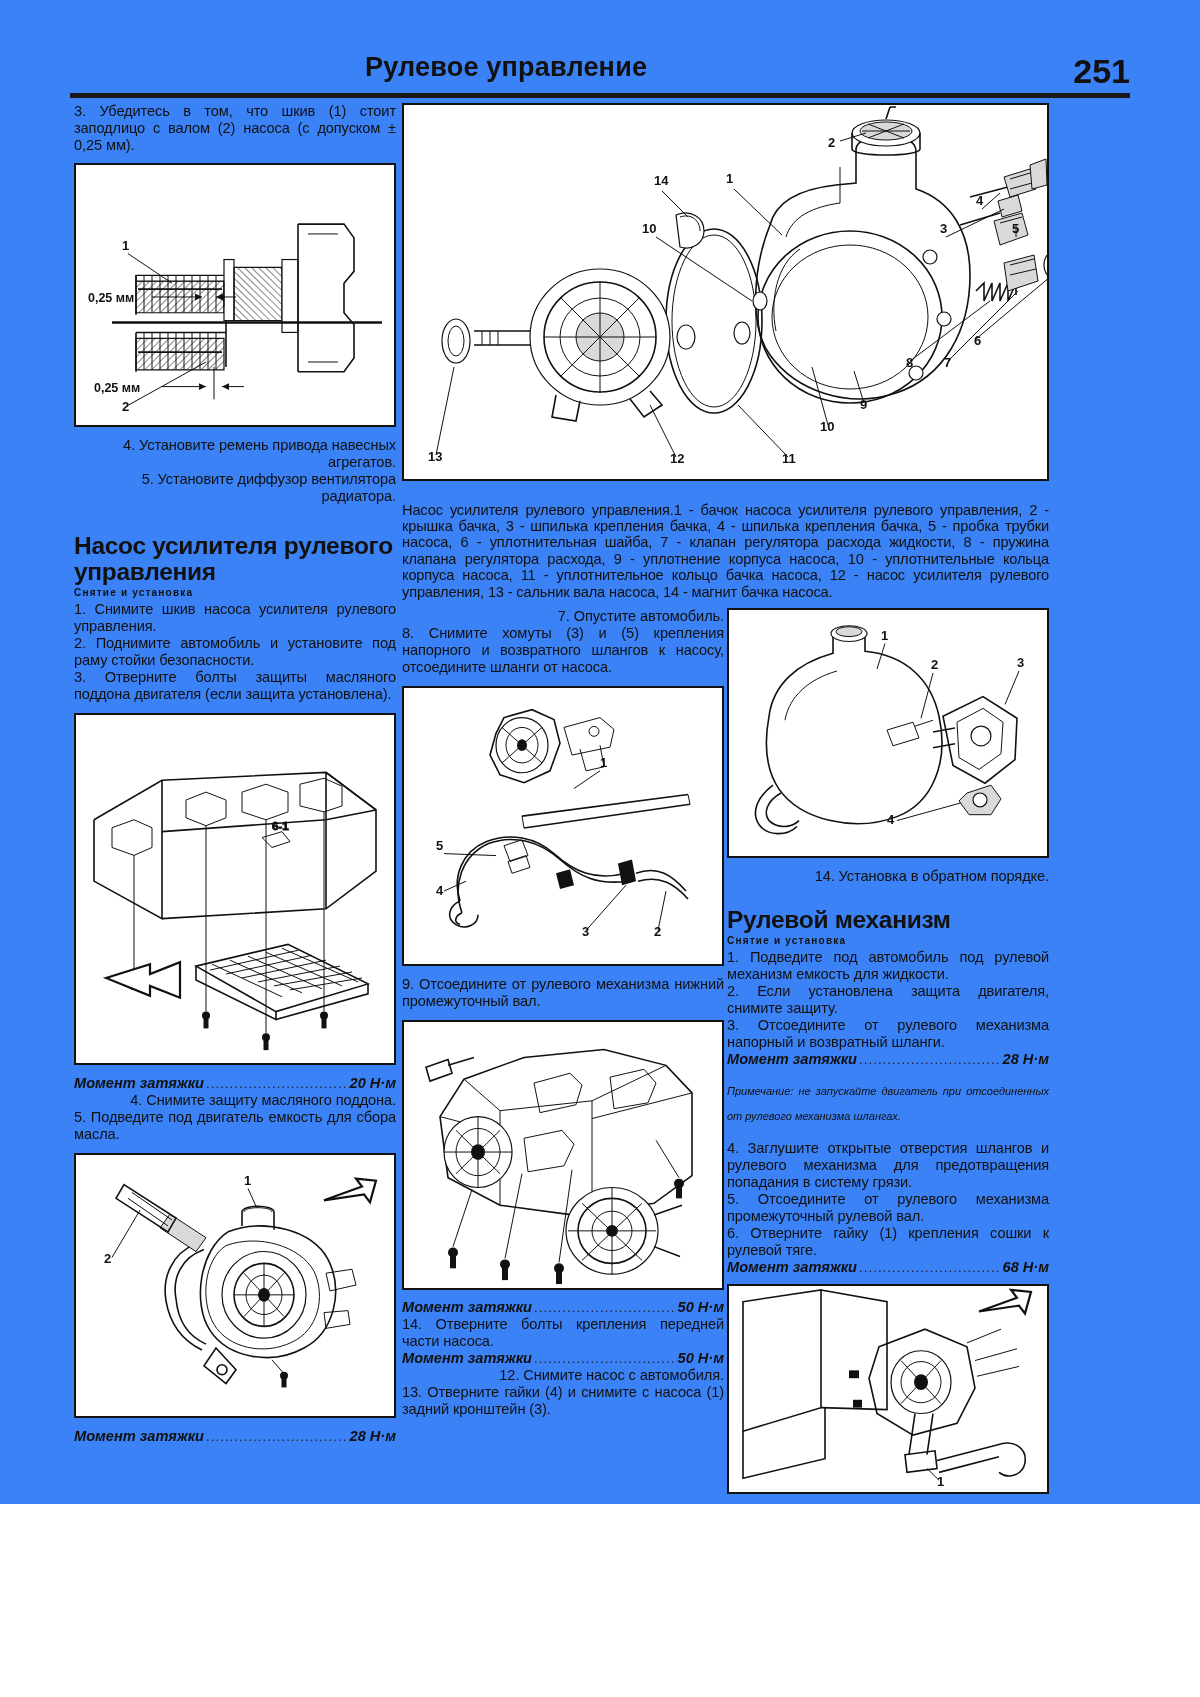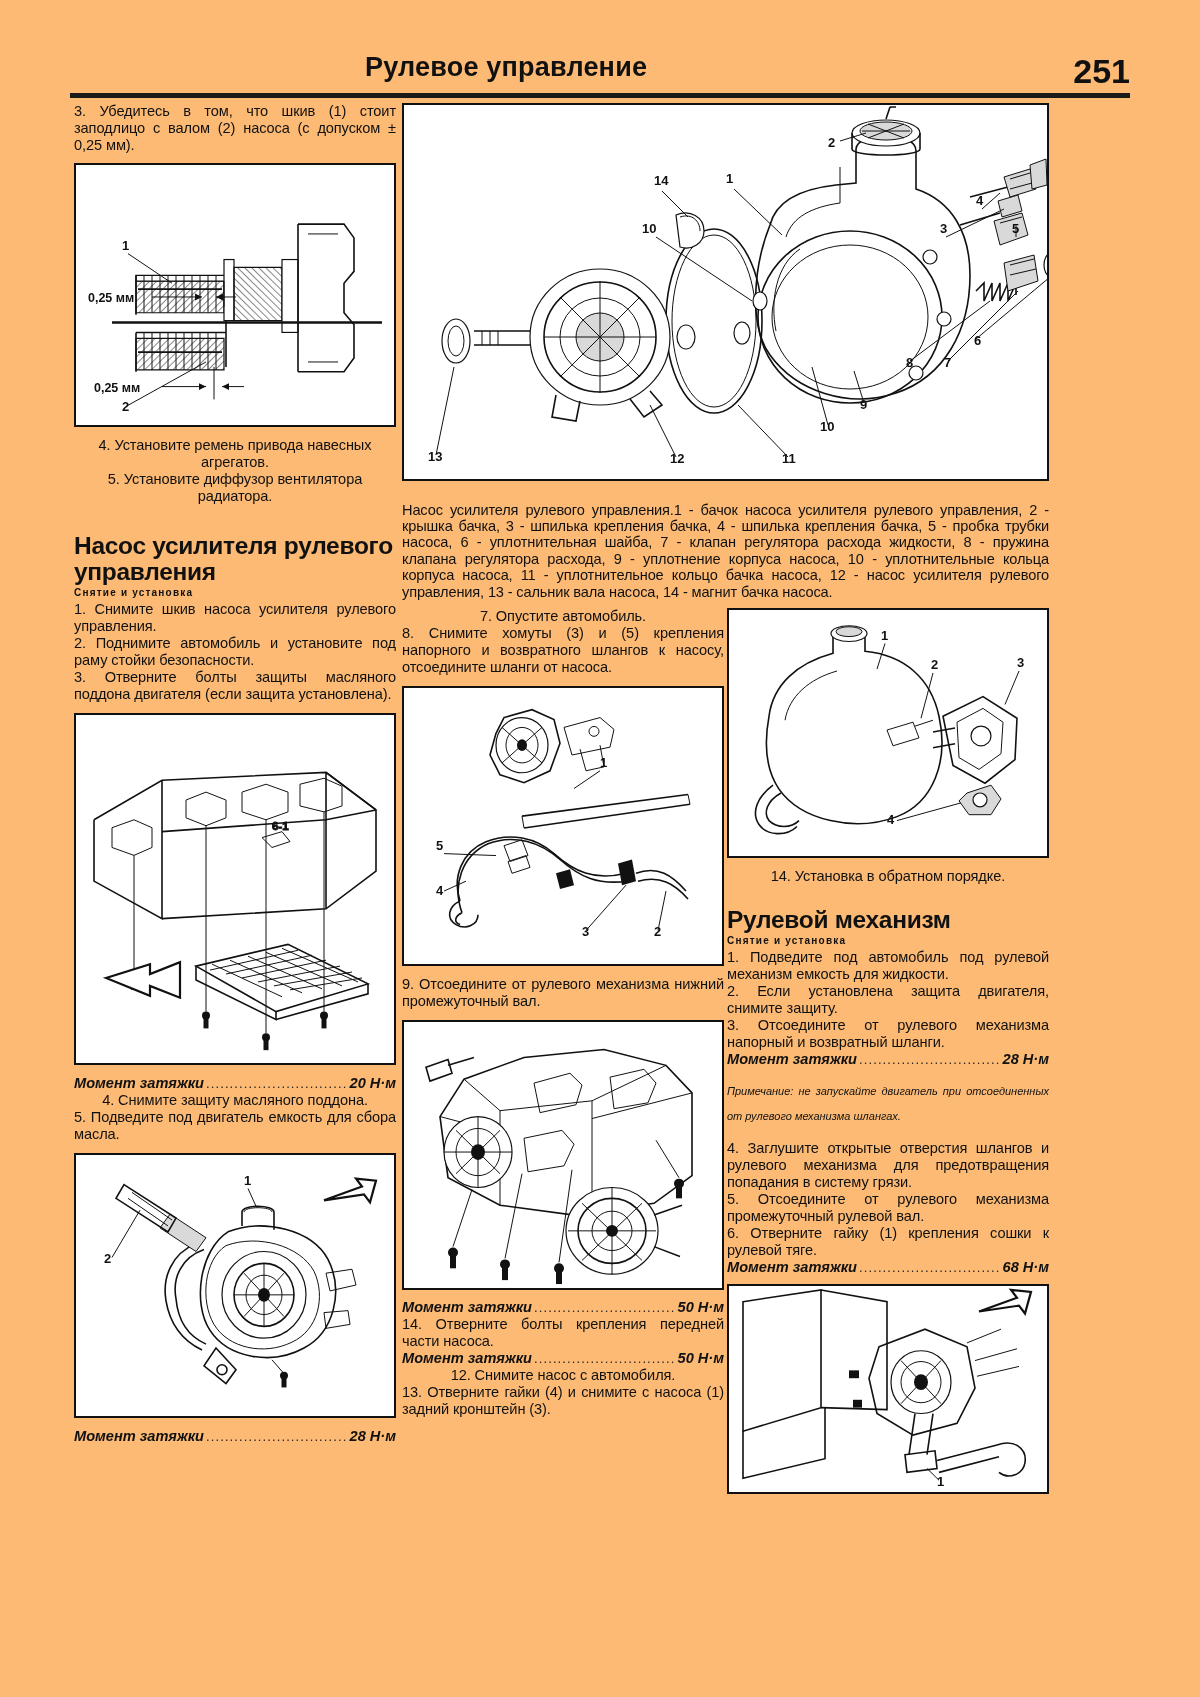--- a/index.html
+++ b/index.html
@@ -7,22 +7,22 @@
   body {
     width:1200px; height:1697px;
     background:#ffffff;
     font-family:"Liberation Sans", sans-serif;
     color:#111;
     position:relative;
     overflow:hidden;
   }
   .page {
     position:absolute;
-    left:0; top:0; width:1200px; height:1697px;
-    background:#fdba74;
+    left:0; top:0; width:1200px; height:1504px;
+    background:#3b82f6;
   }
 
   
   .header {
     position:absolute; left:70px; top:52px; width:1060px; height:44px;
   }
   .header-title {
     position:absolute; left:295px; top:0;
     font-size:27px; font-weight:bold; letter-spacing:.2px;
   }
@@ -42,21 +42,21 @@
   .col-right  { left:727px; top:103px; width:322px; }
 
   
   .p {
     font-size:14.6px;
     line-height:17px;
     text-align:justify;
     margin:0 0 0 0;
     letter-spacing:-0.1px;
   }
-  .p.nj { text-align:center; }
+  .p.nj { text-align:right; }
 
   
   h2.sec {
     font-size:24.5px;
     line-height:26px;
     font-weight:bold;
     margin:0;
     letter-spacing:-0.3px;
   }
   h3.sub {

